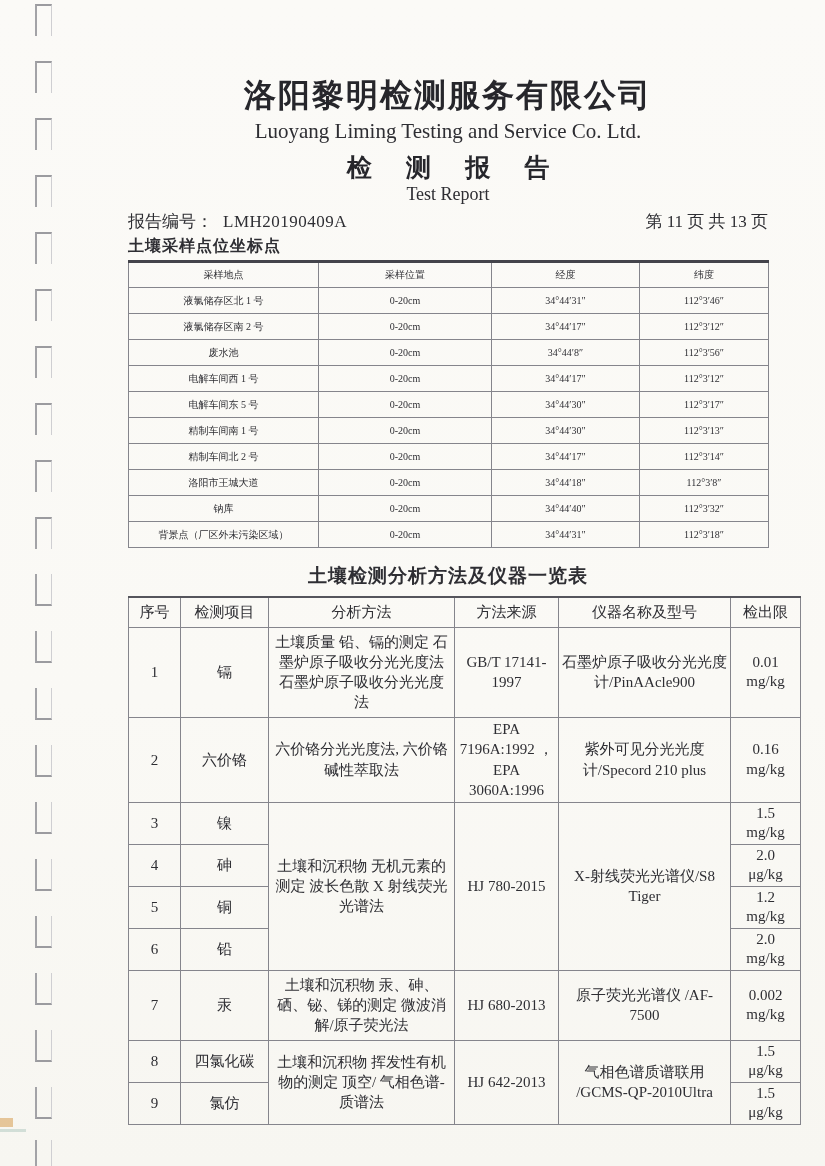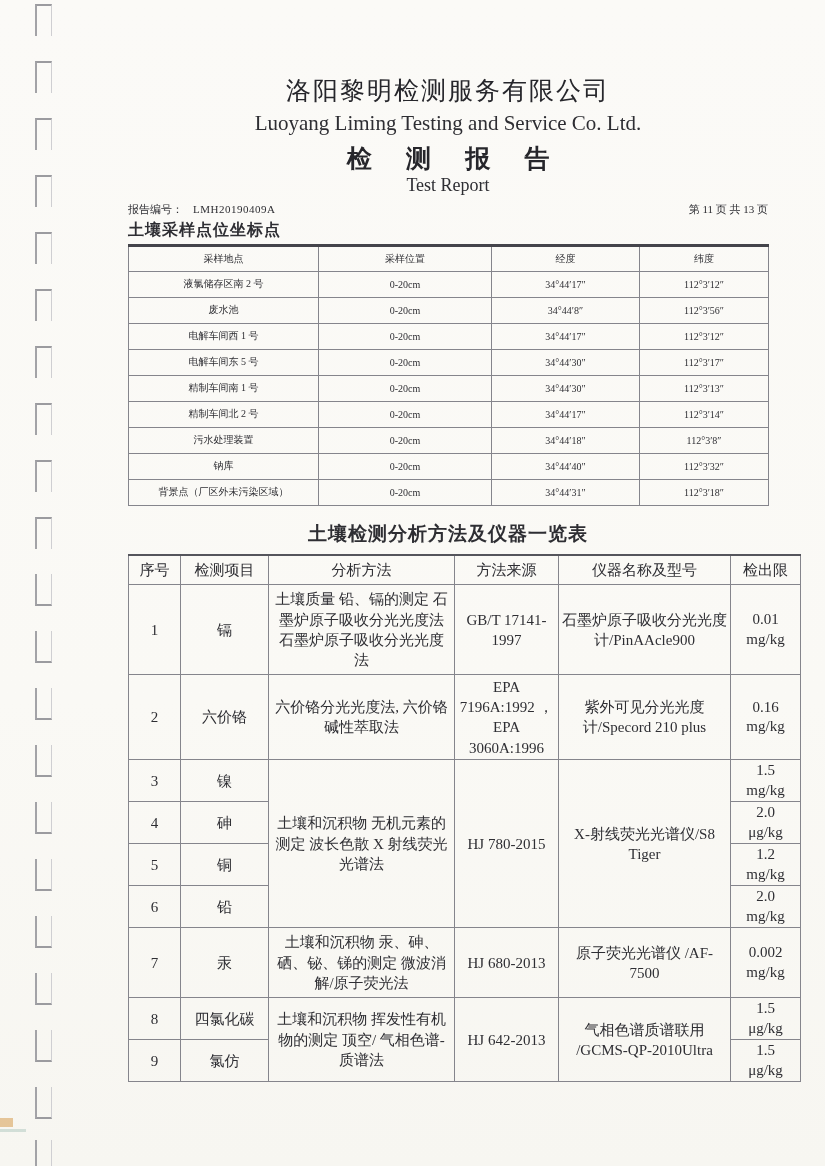--- a/index.html
+++ b/index.html
@@ -4,25 +4,25 @@
 <style>
   html,body { margin:0; padding:0; background:#e8e8e8; }
   #page {
     position:relative; width:825px; height:1166px; overflow:hidden;
     background:linear-gradient(180deg,#fbfaf7 0%,#faf9f5 60%,#f7f6f1 100%);
     font-family:"Liberation Serif","DejaVu Serif",serif;
     color:#2e2e33;
   }
   .content { position:absolute; left:128px; top:76px; width:672px; }
   .head-block { width:640px; text-align:center; }
-  .company-cn { font-size:25px; font-weight:normal; letter-spacing:2px; line-height:1.2; color:#26262b; }
+  .company-cn { font-size:32px; font-weight:bold; letter-spacing:2px; line-height:1.2; color:#26262b; }
   .company-en { font-size:21px; margin-top:4px; line-height:1.25; }
   .title-cn { font-size:25px; font-weight:bold; letter-spacing:14px; padding-left:14px; margin-top:8px; line-height:1.2; color:#26262b; }
   .title-en { font-size:18px; line-height:1.2; margin-top:1px; }
-  .meta { width:640px; display:flex; justify-content:space-between; align-items:flex-end; font-size:11px; margin-top:5px; }
+  .meta { width:640px; display:flex; justify-content:space-between; align-items:flex-end; font-size:17px; margin-top:5px; }
   .meta .num-val { margin-left:10px; letter-spacing:.5px; }
   .caption { font-size:16px; font-weight:bold; margin-top:3px; letter-spacing:1px; }
 
   table { border-collapse:collapse; table-layout:fixed; }
   td,th { border:1px solid #85858c; font-weight:normal; text-align:center; vertical-align:middle; padding:1px 3px; overflow:hidden; }
 
   .t1 { width:640px; margin-top:3px; font-size:10px; border-top:3px solid #44444b; }
   .t1 tr { height:26px; }
 
   .t2-title { width:640px; text-align:center; font-size:19px; font-weight:bold; letter-spacing:1px; margin-top:15px; }
@@ -106,20 +106,26 @@
       <thead>
         <tr>
           <th>采样地点</th>
           <th>采样位置</th>
           <th>经度</th>
           <th>纬度</th>
         </tr>
       </thead>
       <tbody>
         <tr>
+            <td>液氯储存区北 1 号</td>
+            <td>0-20cm</td>
+            <td>34°44′31″</td>
+            <td>112°3′46″</td>
+          </tr>
+        <tr>
             <td>液氯储存区南 2 号</td>
             <td>0-20cm</td>
             <td>34°44′17″</td>
             <td>112°3′12″</td>
           </tr>
         <tr>
             <td>废水池</td>
             <td>0-20cm</td>
             <td>34°44′8″</td>
             <td>112°3′56″</td>
@@ -142,21 +148,21 @@
             <td>34°44′30″</td>
             <td>112°3′13″</td>
           </tr>
         <tr>
             <td>精制车间北 2 号</td>
             <td>0-20cm</td>
             <td>34°44′17″</td>
             <td>112°3′14″</td>
           </tr>
         <tr>
-            <td>污水处理装置</td>
+            <td>洛阳市王城大道</td>
             <td>0-20cm</td>
             <td>34°44′18″</td>
             <td>112°3′8″</td>
           </tr>
         <tr>
             <td>钠库</td>
             <td>0-20cm</td>
             <td>34°44′40″</td>
             <td>112°3′32″</td>
           </tr>

